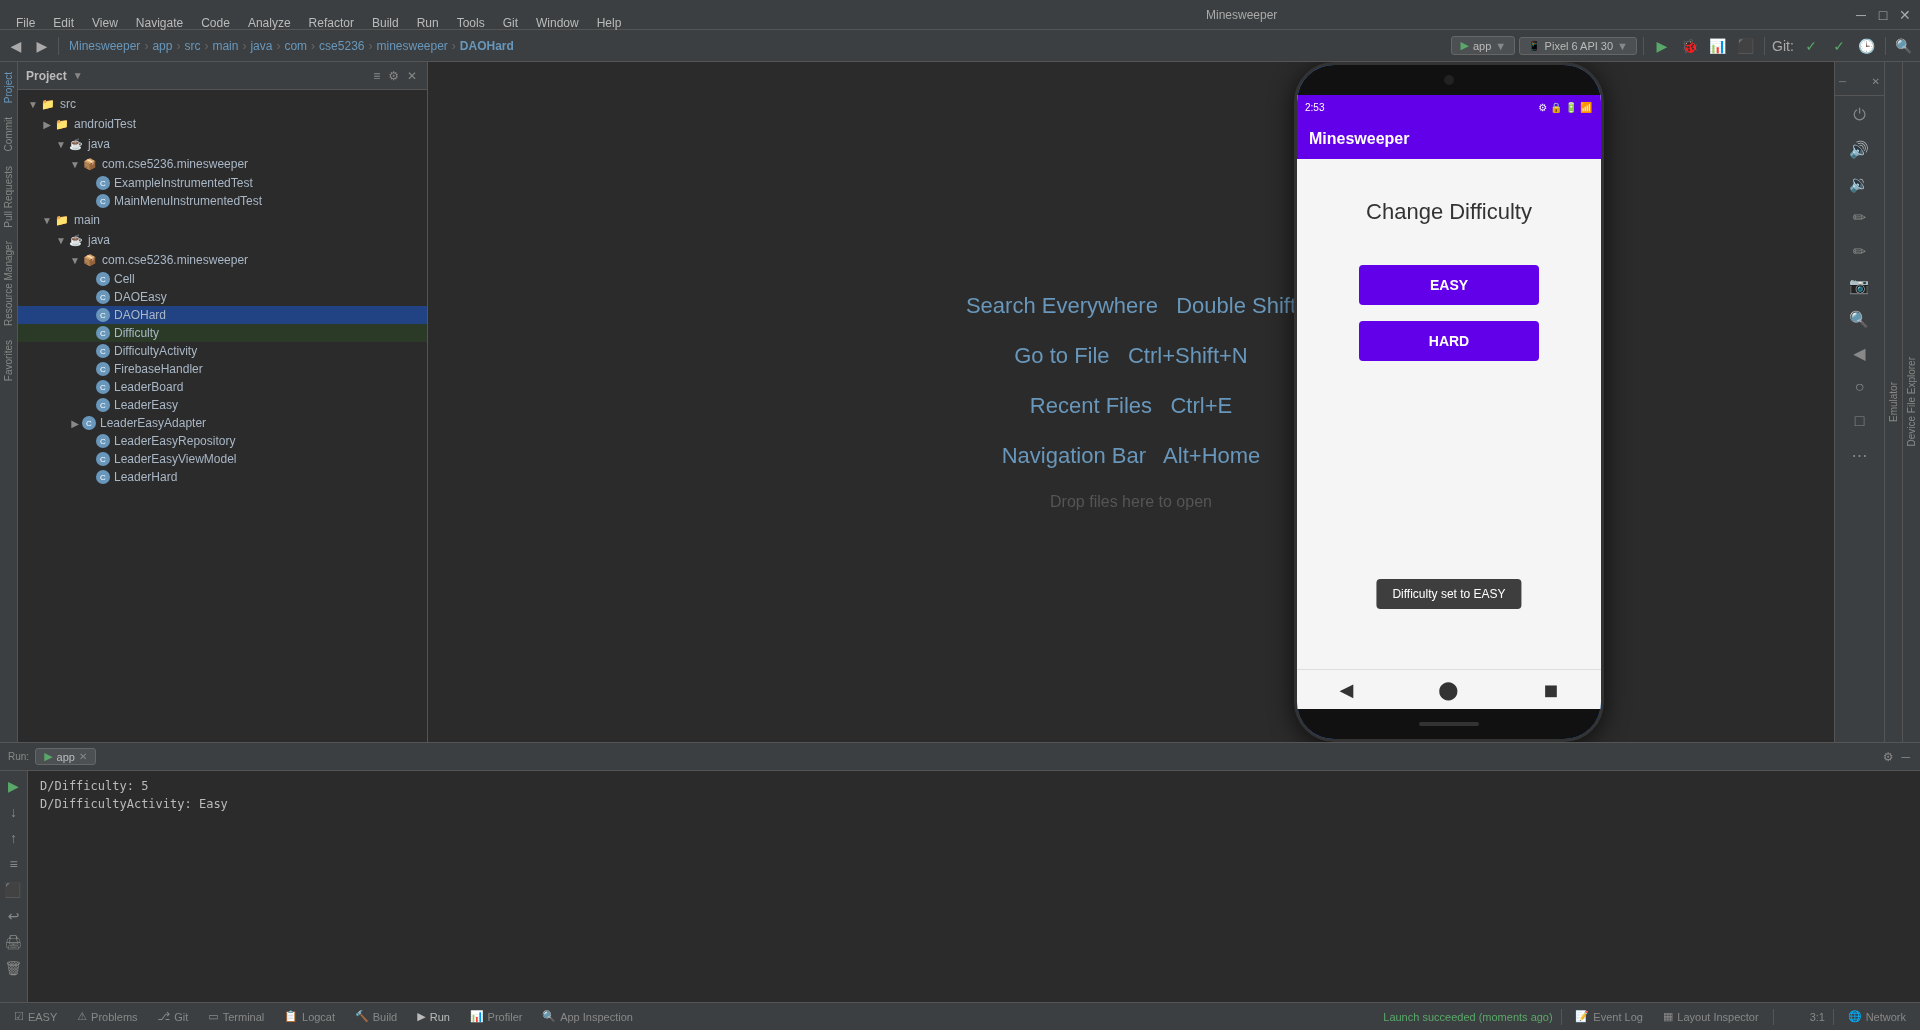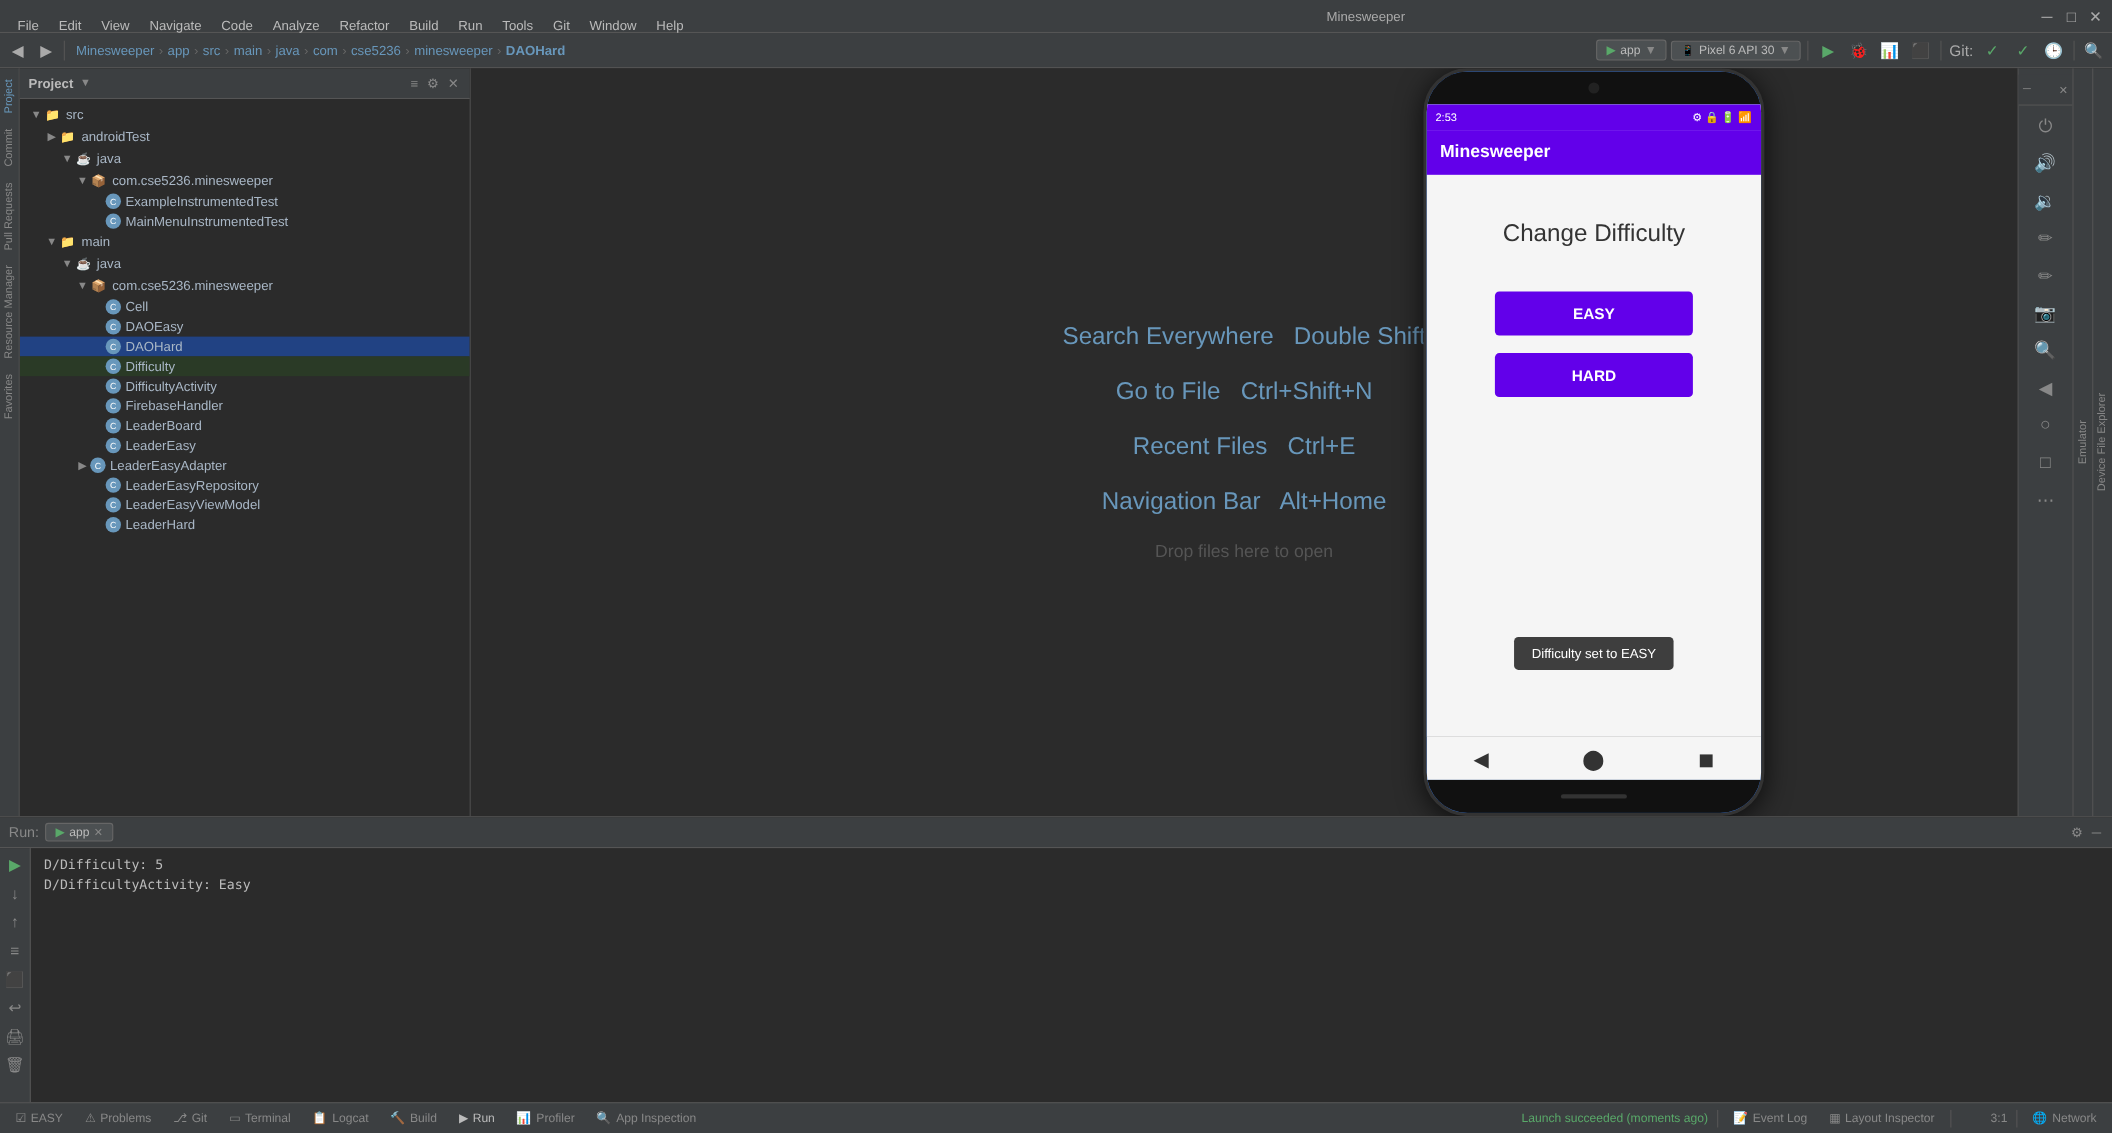--- a/index.html
+++ b/index.html
@@ -529,21 +529,21 @@
     .run-panel-header {
       display: flex;
       align-items: center;
       gap: 6px;
       height: 28px;
       padding: 0 8px;
       background: #3c3f41;
       border-bottom: 1px solid #555;
     }
     .run-label {
-      font-size: 13px;
+      font-size: 10px;
       color: #888;
     }
     .run-app-chip {
       background: #4c5052;
       border: 1px solid #666;
       border-radius: 3px;
       padding: 1px 8px;
       font-size: 11px;
       color: #bbb;
       display: flex;

